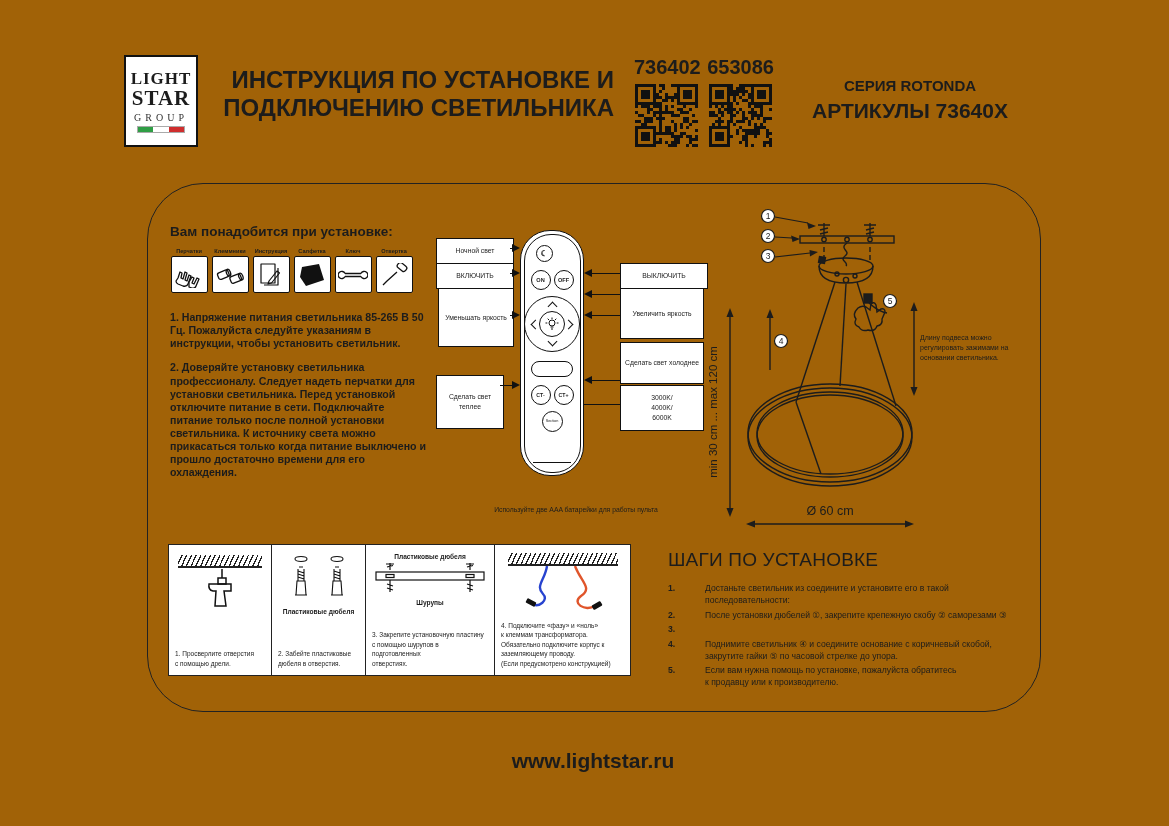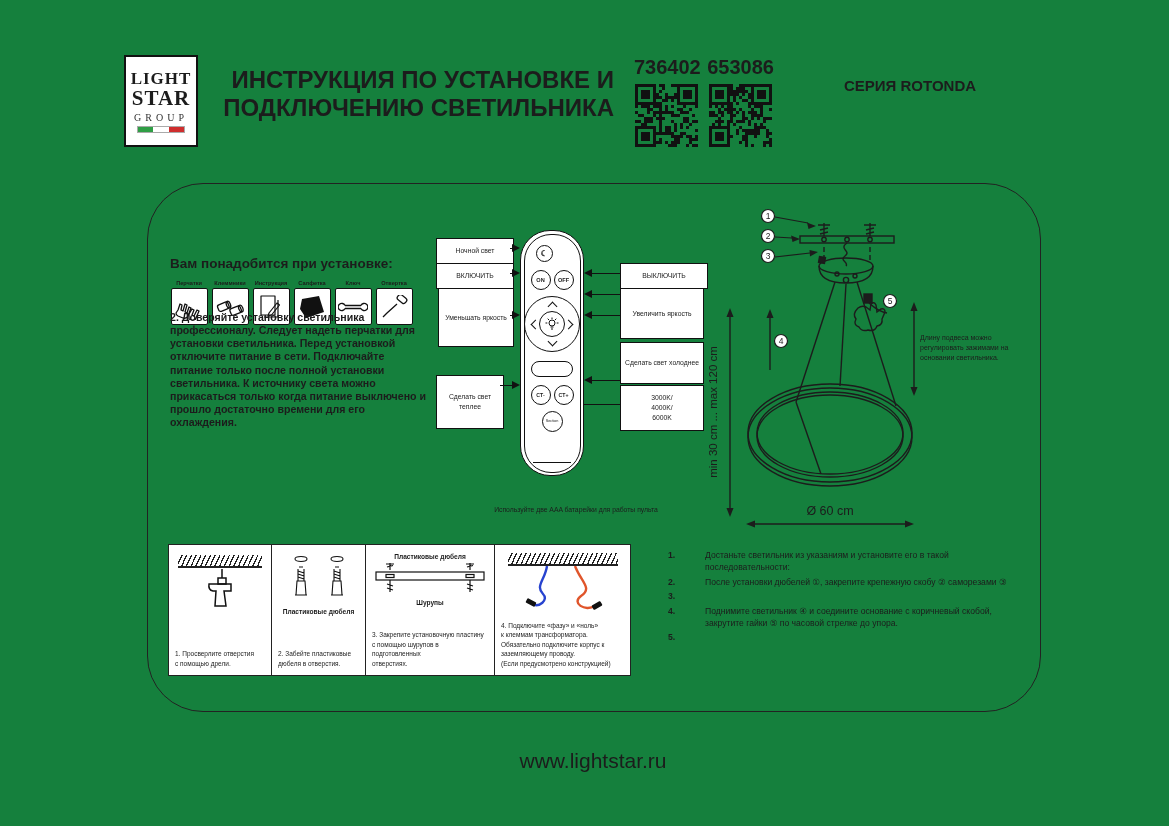--- a/index.html
+++ b/index.html
@@ -1,37 +1,37 @@
 <!DOCTYPE html>
 <html><head>
 <meta charset="utf-8">
 <style>
   html,body{margin:0;padding:0;background:#ddd;}
-  .page{position:relative;width:1169px;height:826px;background:#15803d;font-family:"Liberation Sans",sans-serif;color:#1c1c1c;overflow:hidden;margin:0 auto;}
+  .page{position:relative;width:1169px;height:826px;background:#a16207;font-family:"Liberation Sans",sans-serif;color:#1c1c1c;overflow:hidden;margin:0 auto;}
   .pre{white-space:pre-line;}
 
   
   .logo{position:absolute;left:124px;top:55px;width:70px;height:88px;border:2px solid #111;display:flex;flex-direction:column;align-items:center;justify-content:center;font-family:"Liberation Serif",serif;background:#fff;}
   .logo .l1{font-size:17px;font-weight:bold;letter-spacing:1px;line-height:1;}
   .logo .l2{font-size:21px;font-weight:bold;letter-spacing:1px;line-height:1;margin-top:1px;}
   .logo .l3{font-size:10px;letter-spacing:4px;margin-top:3px;color:#333;}
   .logo .flag{display:flex;width:46px;height:5px;margin-top:4px;outline:1px solid #aaa;}
   .logo .flag i{flex:1;display:block;}
   .title{position:absolute;left:222px;top:66px;width:392px;text-align:right;font-size:24px;line-height:1.18;font-weight:bold;}
   .qrlabels{position:absolute;left:634px;top:56px;width:140px;display:flex;justify-content:space-between;font-size:20px;font-weight:bold;}
   .qr{position:absolute;top:84px;width:63px;height:63px;}
   .qr1{left:635px;}.qr2{left:709px;}
   .series{position:absolute;left:798px;top:77px;width:224px;text-align:center;font-size:15px;font-weight:bold;}
   .articles{position:absolute;left:798px;top:99px;width:224px;text-align:center;font-size:21px;font-weight:bold;}
 
   
   .mainbox{position:absolute;left:147px;top:183px;width:892px;height:527px;border:1.5px solid #222;border-radius:56px;}
 
   
-  .needs{position:absolute;left:170px;top:224px;width:254px;margin-top:32px;}
+  .needs{position:absolute;left:170px;top:224px;width:254px;}
   .needs h3{margin:0 0 9px 0;font-size:13.5px;}
   .toolrow{display:flex;gap:3px;}
   .tool{width:38px;display:flex;flex-direction:column;align-items:center;}
   .tool .tlabel{font-size:5.6px;font-weight:bold;margin-bottom:2px;white-space:nowrap;}
   .tool .tbox{width:35px;height:35px;border:1.6px solid #111;border-radius:2px;display:flex;align-items:center;justify-content:center;background:#fff;}
 
   
   .notes{position:absolute;left:170px;top:311px;width:259px;font-size:10.6px;font-weight:bold;line-height:1.24;}
   .notes p{margin:0 0 11px 0;}
 
@@ -75,21 +75,21 @@
   .plabel{font-size:6.6px;font-weight:bold;text-align:center;}
   .dowels{display:flex;justify-content:center;gap:18px;margin-top:10px;}
 
   
   .install{position:absolute;left:668px;top:549px;width:352px;}
   .install h2{margin:0 0 11px 0;font-size:19px;font-weight:normal;letter-spacing:.2px;}
   .step{display:flex;margin-bottom:2.5px;font-size:8.6px;line-height:1.4;}
   .step .n{width:37px;font-weight:bold;flex:none;}
   .step .t{white-space:pre-line;}
 
-  .footer{position:absolute;left:147px;top:749px;width:892px;text-align:center;font-size:21px;font-weight:normal;}
+  .footer{position:absolute;left:147px;top:749px;width:892px;text-align:center;font-size:21px;font-weight:bold;}
 </style>
 </head>
 <body>
 
 <div class="page">
 
   <div class="logo">
     <span class="l1">LIGHT</span>
     <span class="l2">STAR</span>
     <span class="l3">GROUP</span>
@@ -566,20 +566,21 @@
         <rect x="12" y="60" width="3" height="3"></rect>
         <rect x="15" y="60" width="3" height="3"></rect>
         <rect x="18" y="60" width="3" height="3"></rect>
         <rect x="36" y="60" width="3" height="3"></rect>
         <rect x="42" y="60" width="3" height="3"></rect>
         <rect x="54" y="60" width="3" height="3"></rect>
         <rect x="60" y="60" width="3" height="3"></rect>
       </svg></div>
 
   <div class="series">СЕРИЯ ROTONDA</div>
+  <div class="articles">АРТИКУЛЫ 73640X</div>
 
   <div class="mainbox"></div>
 
   <div class="needs">
     <h3>Вам понадобится при установке:</h3>
     <div class="toolrow">
       <div class="tool">
         <span class="tlabel">Перчатки</span>
         <span class="tbox">
           <svg width="28" height="26" viewBox="0 0 28 26" fill="none" stroke="#111" stroke-width="1.3" stroke-linejoin="round">
@@ -637,20 +638,21 @@
           <svg width="28" height="24" viewBox="0 0 28 24" fill="none" stroke="#111" stroke-width="1.3">
             <rect x="17" y="1" width="10" height="6" rx="2.5" transform="rotate(38 22 4)"></rect>
             <path d="M17 9 l-10 9 M7 18 l-4 4"></path>
           </svg>
         </span>
       </div>
     </div>
   </div>
 
   <div class="notes">
+    <p>1. Напряжение питания светильника 85-265 В 50 Гц. Пожалуйста следуйте указаниям в инструкции, чтобы установить светильник.</p>
     <p>2. Доверяйте установку светильника профессионалу. Следует надеть перчатки для установки светильника. Перед установкой отключите питание в сети. Подключайте питание только после полной установки светильника. К источнику света можно прикасаться только когда питание выключено и прошло достаточно времени для его охлаждения.</p>
   </div>
 
   <div class="remotewrap">
 
     <div class="rlabel" style="left:6px;top:10px;width:74px;height:22px;">Ночной свет</div>
     <div class="rlabel" style="left:6px;top:35px;width:74px;height:22px;">ВКЛЮЧИТЬ</div>
     <div class="rlabel" style="left:8px;top:60px;width:72px;height:55px;">Уменьшать яркость</div>
     <div class="rlabel" style="left:6px;top:147px;width:64px;height:50px;">Сделать свет теплее</div>
 
@@ -855,36 +857,39 @@
       </svg>
       <div class="pcap pre">4. Подключите «фазу» и «ноль»
 к клеммам трансформатора.
 Обязательно подключите корпус к
 заземляющему проводу.
 (Если предусмотрено конструкцией)</div>
     </div>
   </div>
 
   <div class="install">
+    <h2>ШАГИ ПО УСТАНОВКЕ</h2>
     <div class="step">
       <span class="n">1.</span>
-      <span class="t">Достаньте светильник из указаниям и установите его в такой последовательности:</span>
+      <span class="t">Достаньте светильник из соедините и установите его в такой последовательности:</span>
     </div>
     <div class="step">
       <span class="n">2.</span>
       <span class="t">После установки дюбелей ①, закрепите крепежную скобу ② саморезами ③</span>
     </div>
     <div class="step">
       <span class="n">3.</span>
     </div>
     <div class="step">
       <span class="n">4.</span>
       <span class="t">Поднимите светильник ④ и соедините основание с коричневый скобой,
 закрутите гайки ⑤ по часовой стрелке до упора.</span>
     </div>
     <div class="step">
       <span class="n">5.</span>
+      <span class="t">Если вам нужна помощь по установке, пожалуйста обратитесь
+к продавцу или к производителю.</span>
     </div>
   </div>
 
   <div class="footer">www.lightstar.ru</div>
 
 </div>
 
 </body></html>

